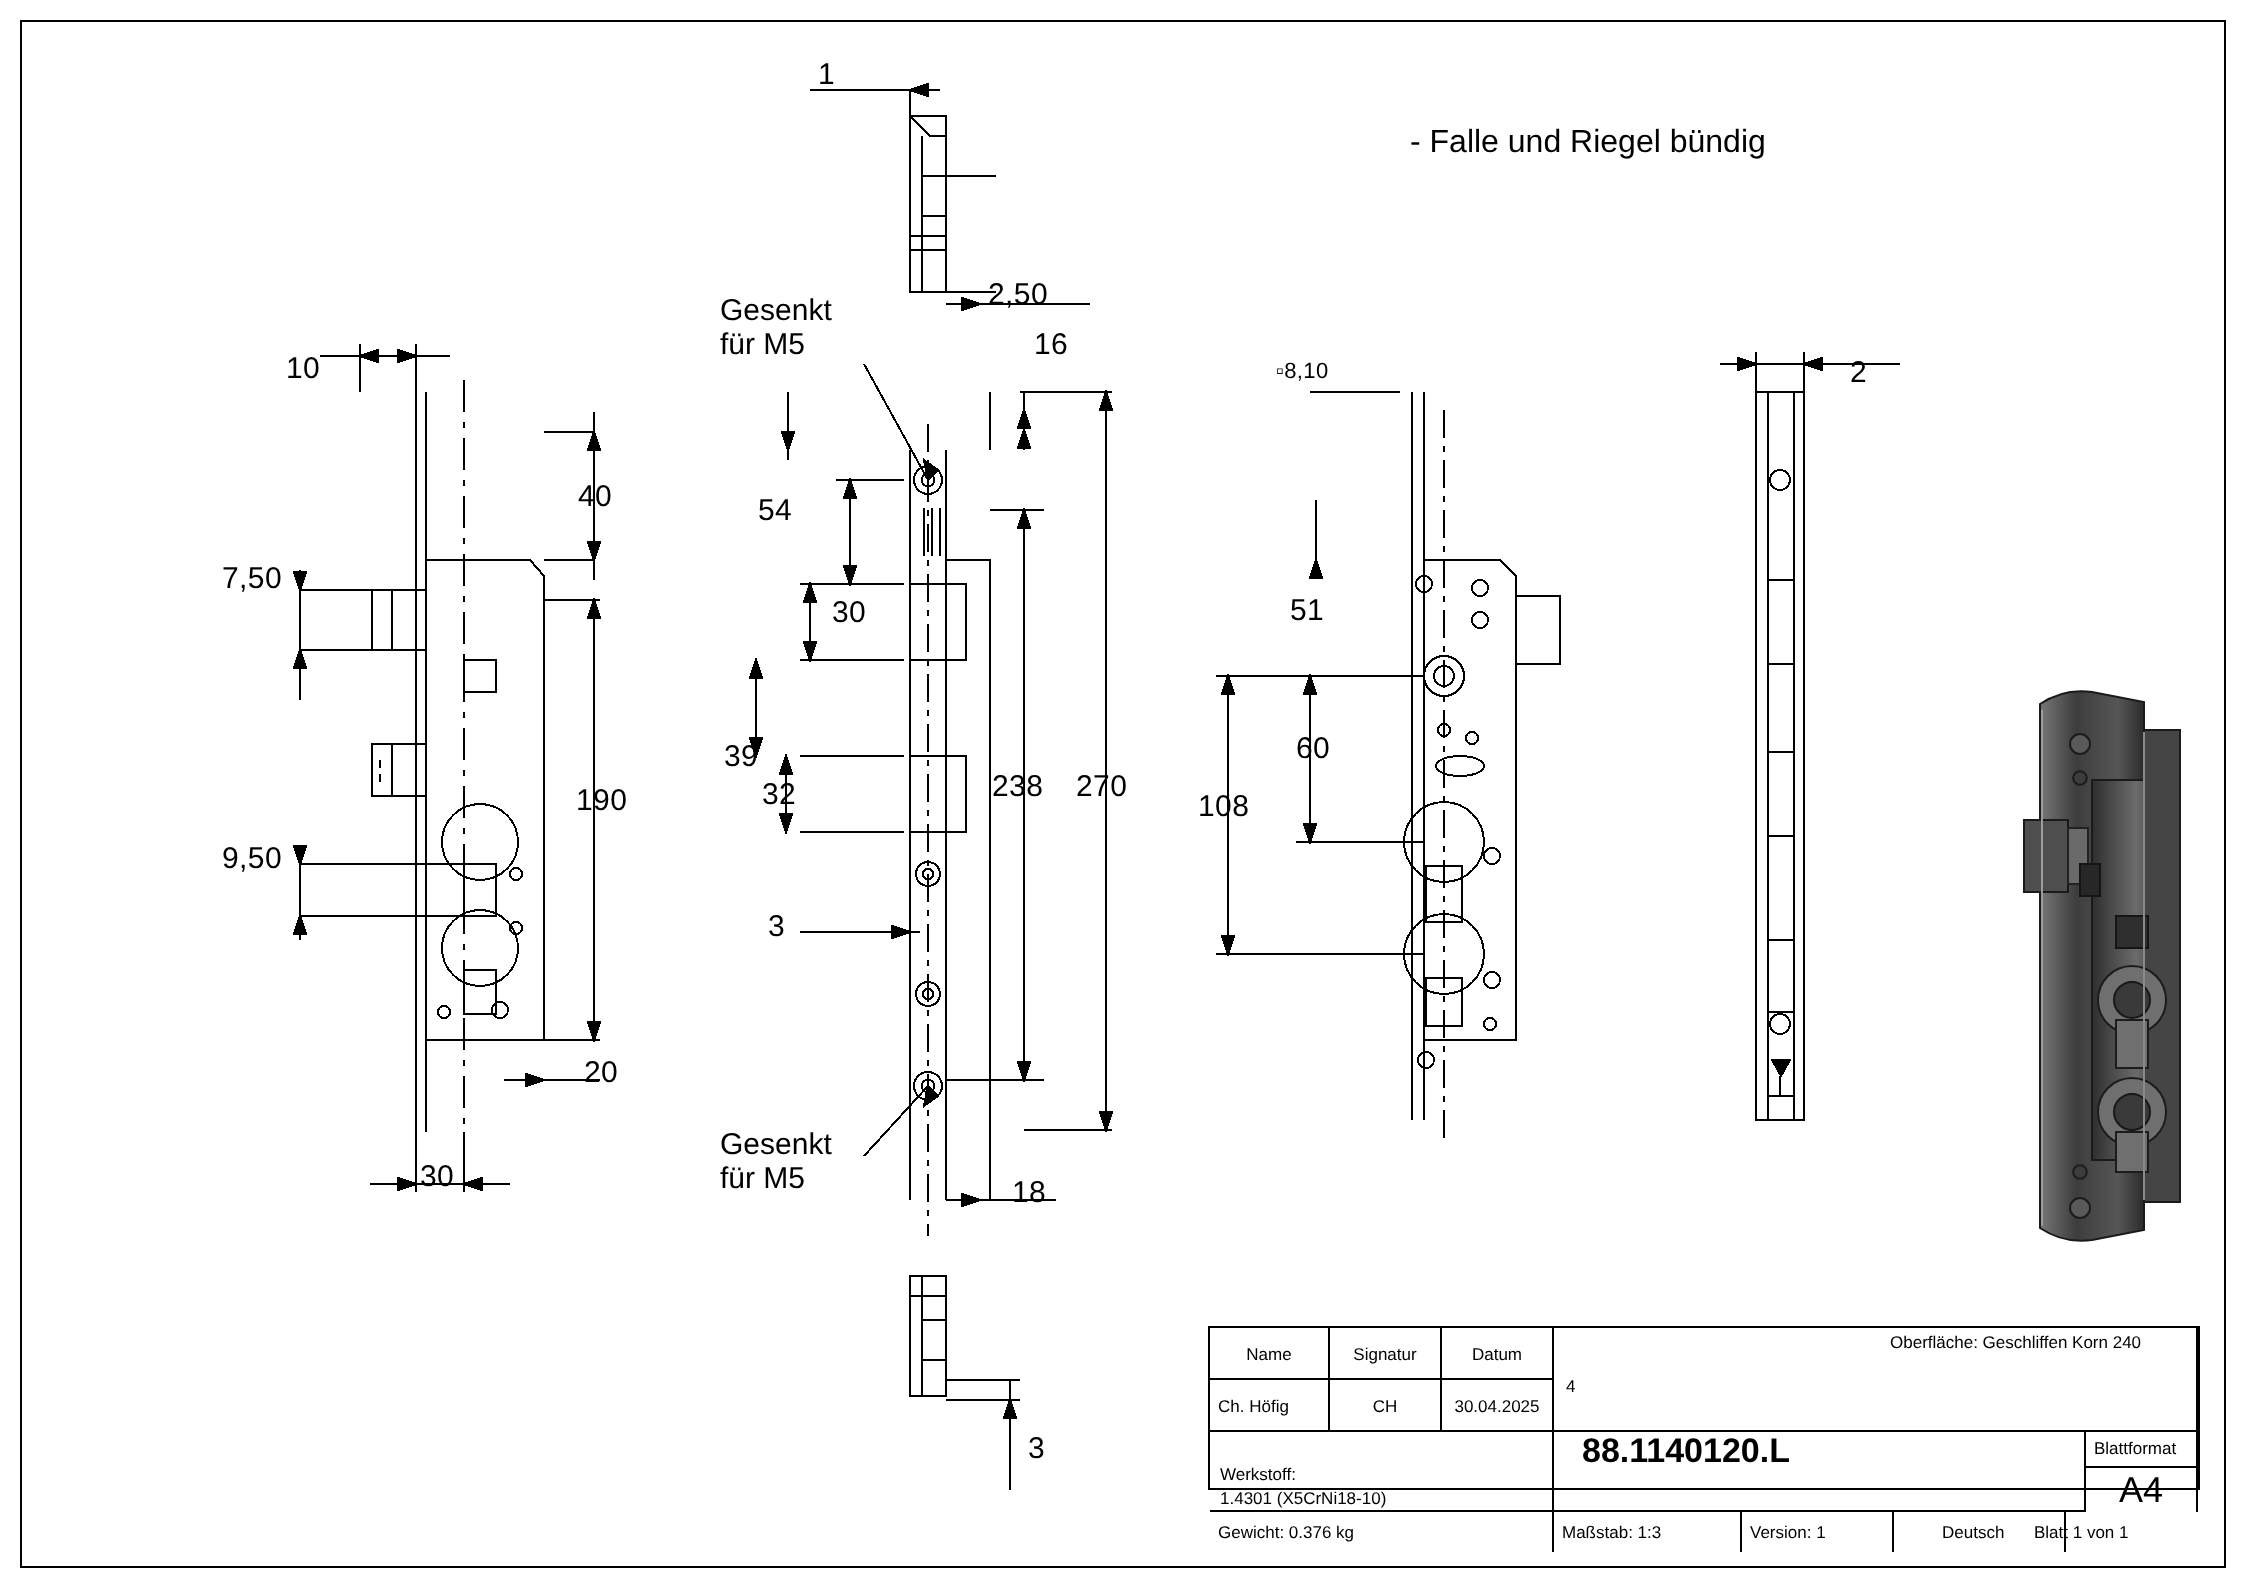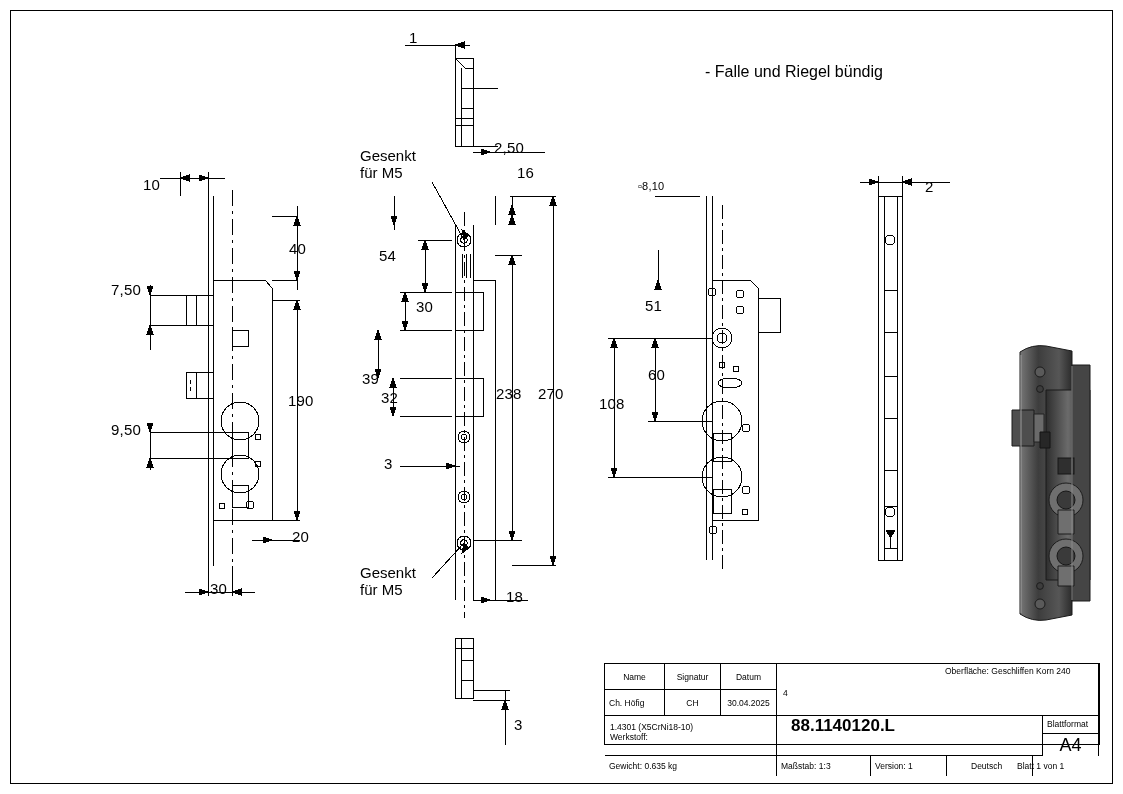--- a/index.html
+++ b/index.html
@@ -375,25 +375,25 @@
 
     <div class="tbcell lft tiny" style="left:0;top:26px;width:60px;height:26px;">Ch. Höfig</div>
     <div class="tbcell ctr tiny" style="left:60px;top:26px;width:56px;height:26px;">CH</div>
     <div class="tbcell ctr tiny" style="left:116px;top:26px;width:56px;height:26px;">30.04.2025</div>
     <div class="tbcell" style="left:172px;top:0;width:322px;height:52px;"></div>
     <div class="tiny" style="position:absolute;left:178px;top:24px;">4</div>
     <div class="big" style="position:absolute;left:186px;top:24px;margin-top:28px;">88.1140120.L</div>
 
     <div class="tbcell" style="left:0;top:52px;width:172px;height:40px;"></div>
     <div class="tiny" style="position:absolute;left:5px;top:56px;margin-top:12px;">Werkstoff:</div>
-    <div class="tiny" style="position:absolute;left:5px;top:58px;">1.4301 (X5CrNi18-10)</div>
+    <div class="tiny" style="position:absolute;left:5px;top:80px;">1.4301 (X5CrNi18-10)</div>
     <div class="tbcell" style="left:172px;top:52px;width:266px;height:40px;"></div>
     <div class="tbcell" style="left:438px;top:52px;width:56px;height:18px;"></div>
     <div class="tiny" style="position:absolute;left:442px;top:55px;">Blattformat</div>
     <div class="tbcell ctr a4" style="left:438px;top:70px;width:56px;height:22px;border-bottom:none;">A4</div>
 
-    <div class="tbcell lft tiny" style="left:0;top:92px;width:172px;height:20px;border-bottom:none;">Gewicht: 0.635 kg</div>
+    <div class="tbcell lft tiny" style="left:0;top:92px;width:172px;height:20px;border-bottom:none;">Gewicht: 0.376 kg</div>
     <div class="tbcell lft tiny" style="left:172px;top:92px;width:94px;height:20px;border-bottom:none;">Maßstab: 1:3</div>
     <div class="tbcell lft tiny" style="left:266px;top:92px;width:76px;height:20px;border-bottom:none;">Version: 1</div>
     <div class="tbcell lft tiny" style="left:342px;top:92px;width:66px;height:20px;border-bottom:none;margin-left:20px;">Deutsch</div>
     <div class="tbcell lft tiny" style="left:408px;top:92px;width:86px;height:20px;border-bottom:none;border-right:none;">Blatt 1 von 1</div>
   </div>
 </div>
 
 </body></html>

